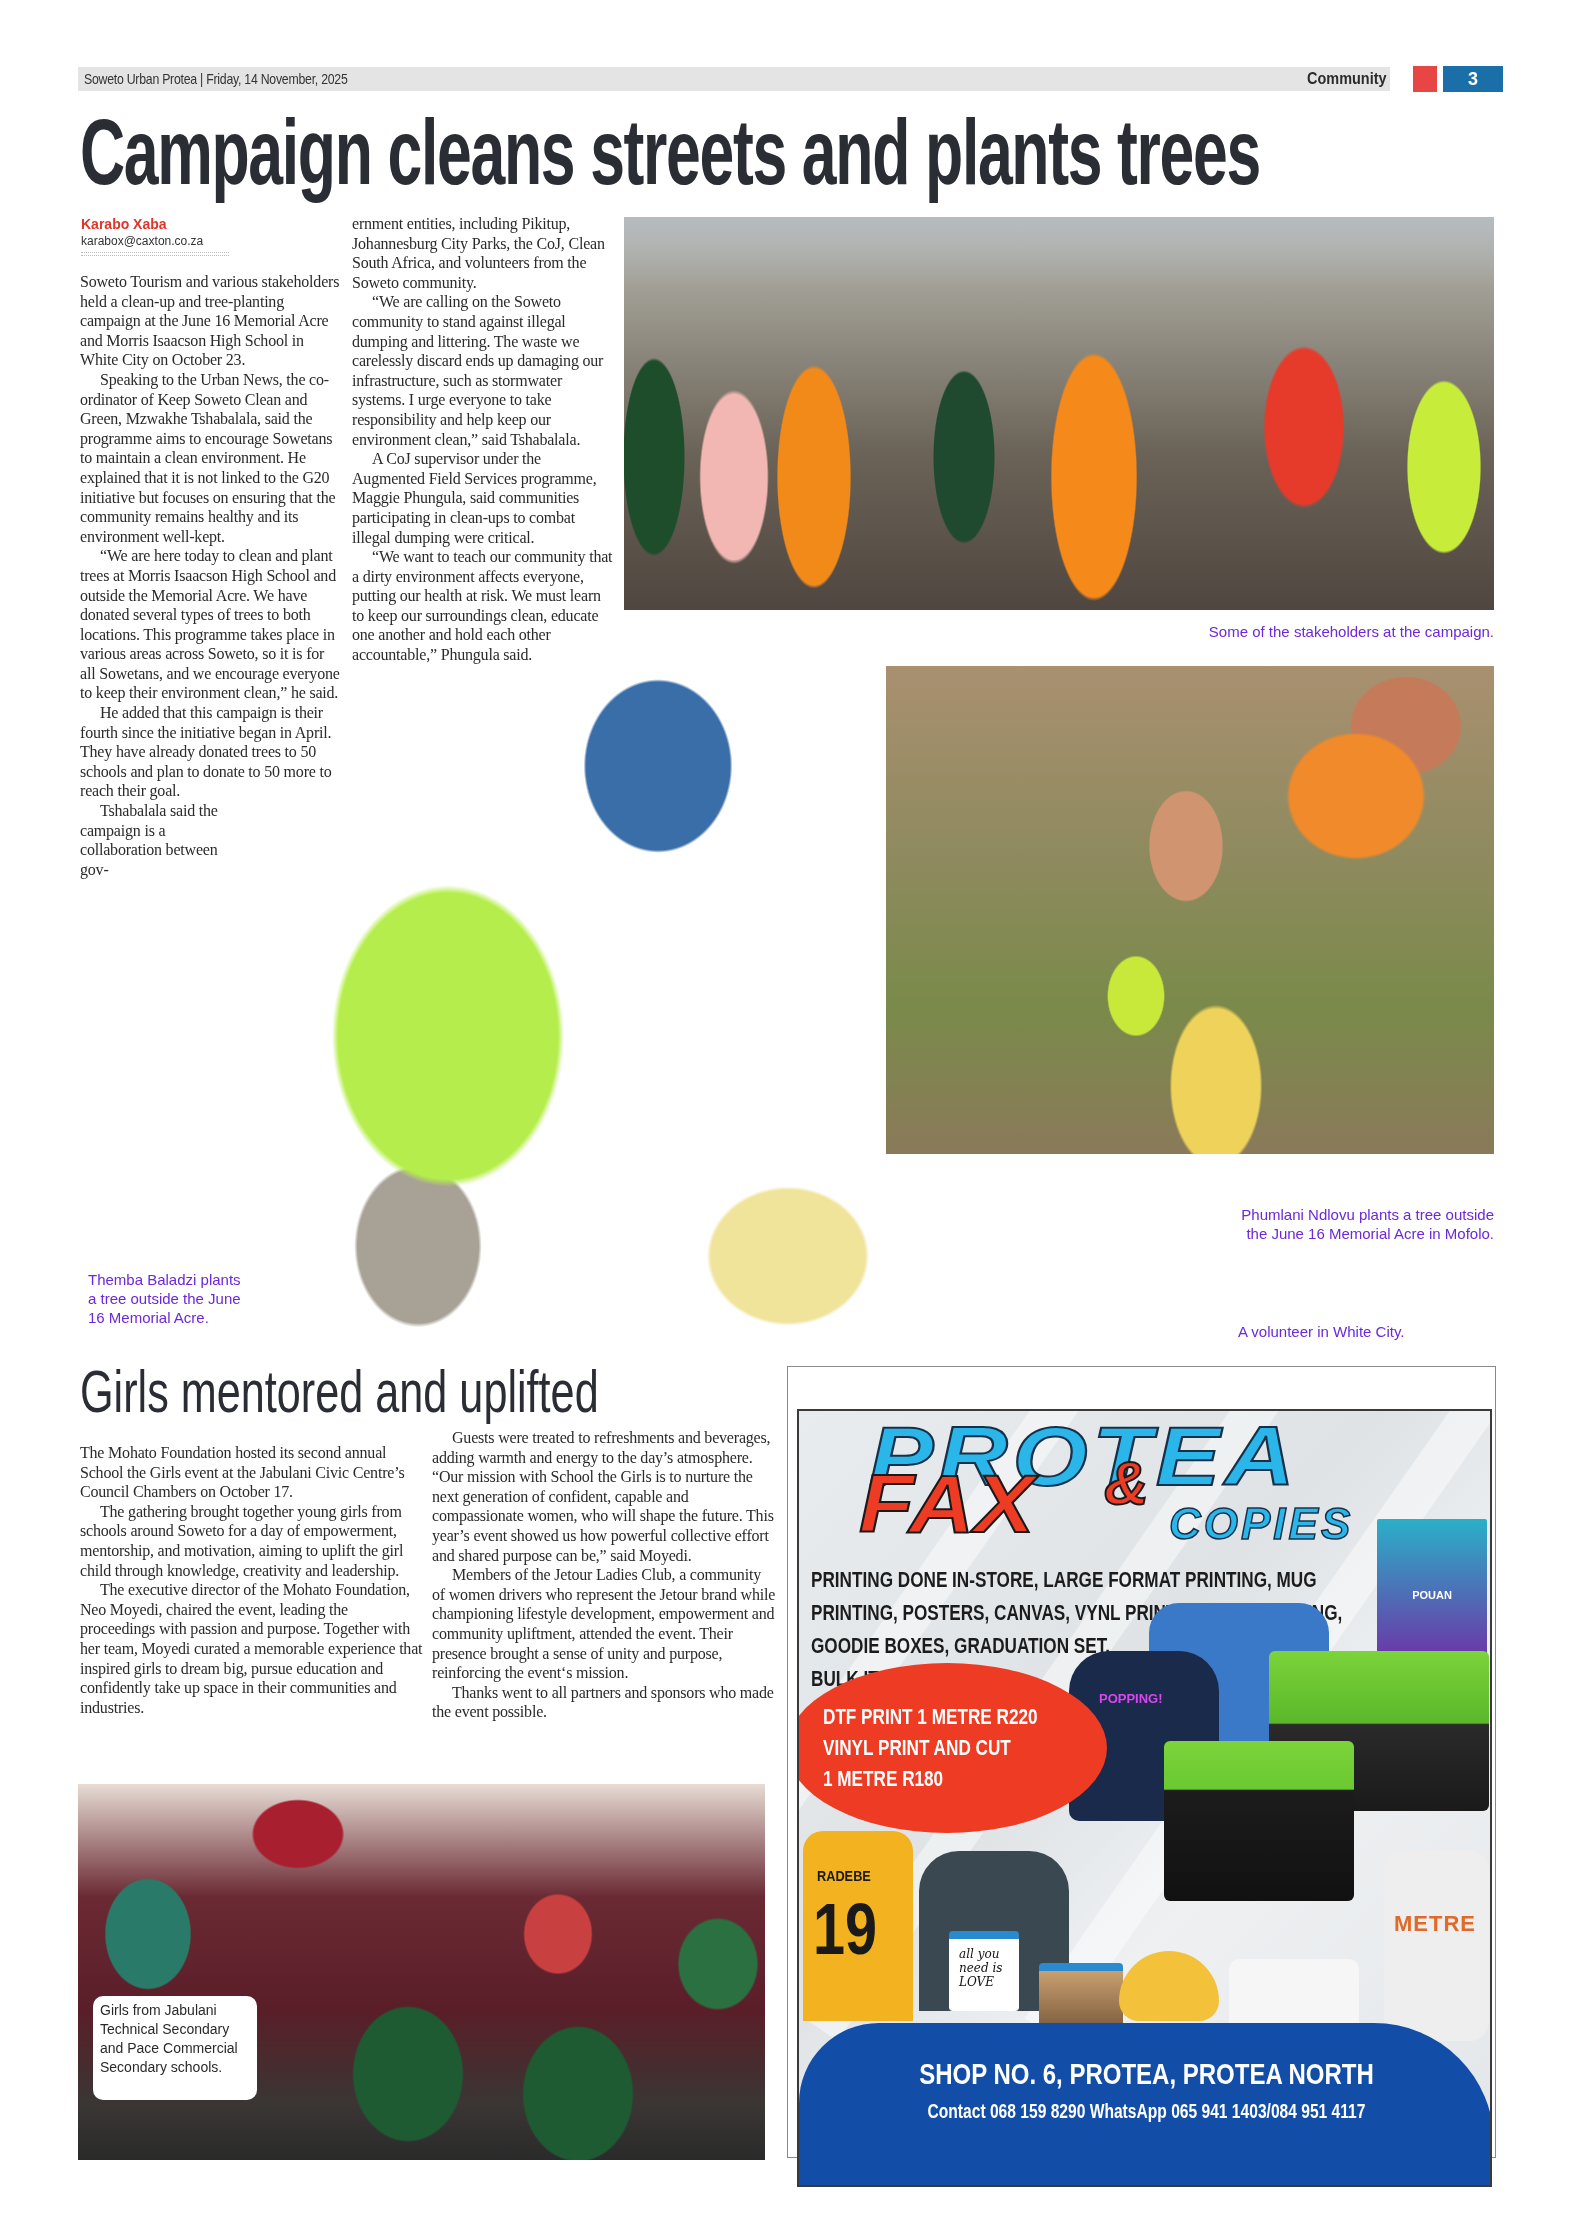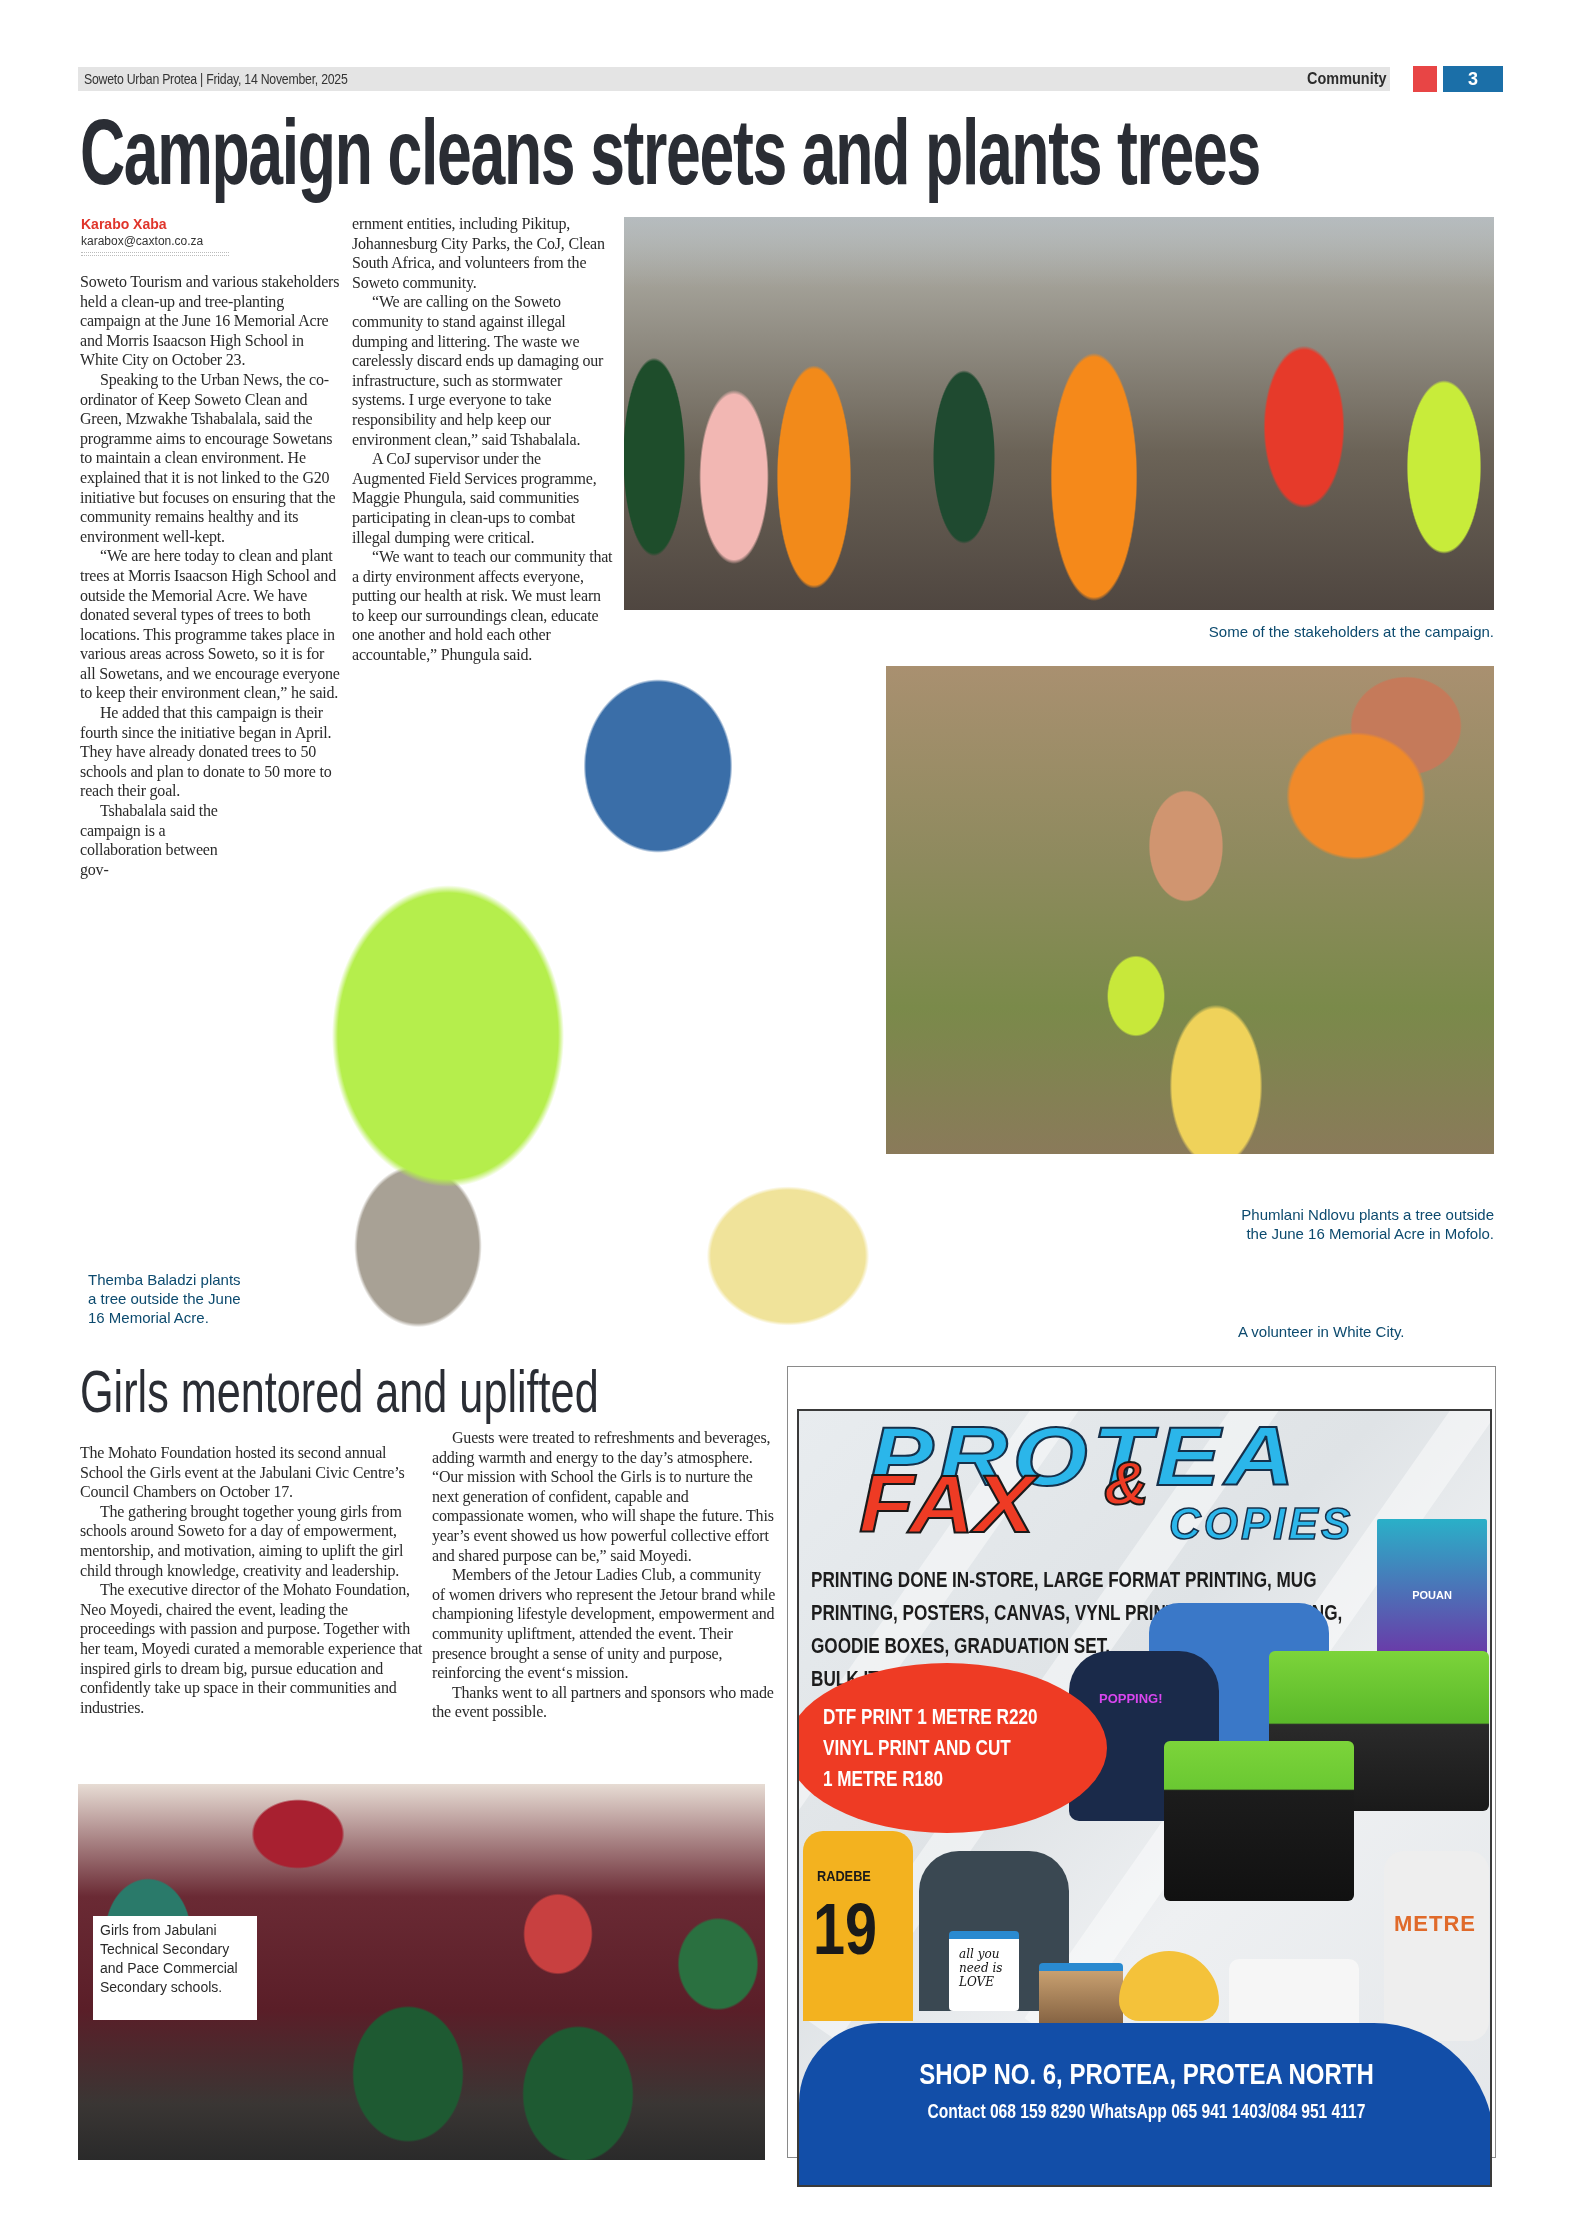--- a/index.html
+++ b/index.html
@@ -68,24 +68,24 @@
   .photo4 { left: 78px; top: 1784px; width: 687px; height: 376px;
     background:
       radial-gradient(ellipse 90px 110px at 330px 290px, #1e5a32 60%, transparent 62%),
       radial-gradient(ellipse 90px 110px at 500px 310px, #1e5a32 60%, transparent 62%),
       radial-gradient(ellipse 70px 90px at 70px 150px, #2a7a6a 60%, transparent 62%),
       radial-gradient(ellipse 70px 80px at 640px 180px, #2a7040 55%, transparent 58%),
       radial-gradient(ellipse 60px 70px at 480px 150px, #c84040 55%, transparent 58%),
       radial-gradient(ellipse 80px 60px at 220px 50px, #a82030 55%, transparent 58%),
       linear-gradient(180deg, #e7dcd4 0%, #6a2a34 30%, #5a1e28 60%, #3a3634 85%, #2a2a2a 100%);
   }
-  .photo-caption-box { left: 93px; top: 1916px; width: 164px; height: 104px; background: #fff; padding: 5px 7px; font-family: "Liberation Sans", sans-serif; font-size: 14px; line-height: 19px; color: #2a2a2a; }
-
-  
-  .cap { font-family: "Liberation Sans", sans-serif; font-size: 15px; line-height: 19px; color: #0c4a6e; }
+  .photo-caption-box { left: 93px; top: 1996px; width: 164px; height: 104px; background: #fff; padding: 5px 7px; font-family: "Liberation Sans", sans-serif; font-size: 14px; line-height: 19px; color: #2a2a2a; border-radius: 10px; }
+
+  
+  .cap { font-family: "Liberation Sans", sans-serif; font-size: 15px; line-height: 19px; color: #6d28d9; }
   .cap1 { right: 78px; top: 622px; text-align: right; }
   .cap2 { left: 88px; top: 1270px; width: 160px; }
   .cap3 { right: 78px; top: 1205px; width: 260px; text-align: right; }
   .cap4 { left: 1238px; top: 1322px; }
 
   
   .ad-outer { left: 787px; top: 1366px; width: 709px; height: 792px; border: 1px solid #8a8a8a; background: #fff; }
   .ad-inner { left: 797px; top: 1373px; width: 695px; height: 778px; border: 2px solid #3a3a3a; background: linear-gradient(135deg, #e8ecef 0%, #dfe3e6 40%, #eef0f2 60%, #e3e6e9 100%); overflow: hidden; margin-top: 36px; }
   .ad-diag { position: absolute; width: 40px; height: 900px; background: rgba(255,255,255,0.45); transform: rotate(35deg); }
   .ad-protea { position: absolute; left: 70px; top: 0px; font-family: "Liberation Sans", sans-serif; font-weight: bold; font-style: italic; font-size: 84px; color: #2bb6ea; -webkit-text-stroke: 2px #16304a; letter-spacing: 4px; line-height: 90px; transform: scaleX(1.15); transform-origin: left top; }

